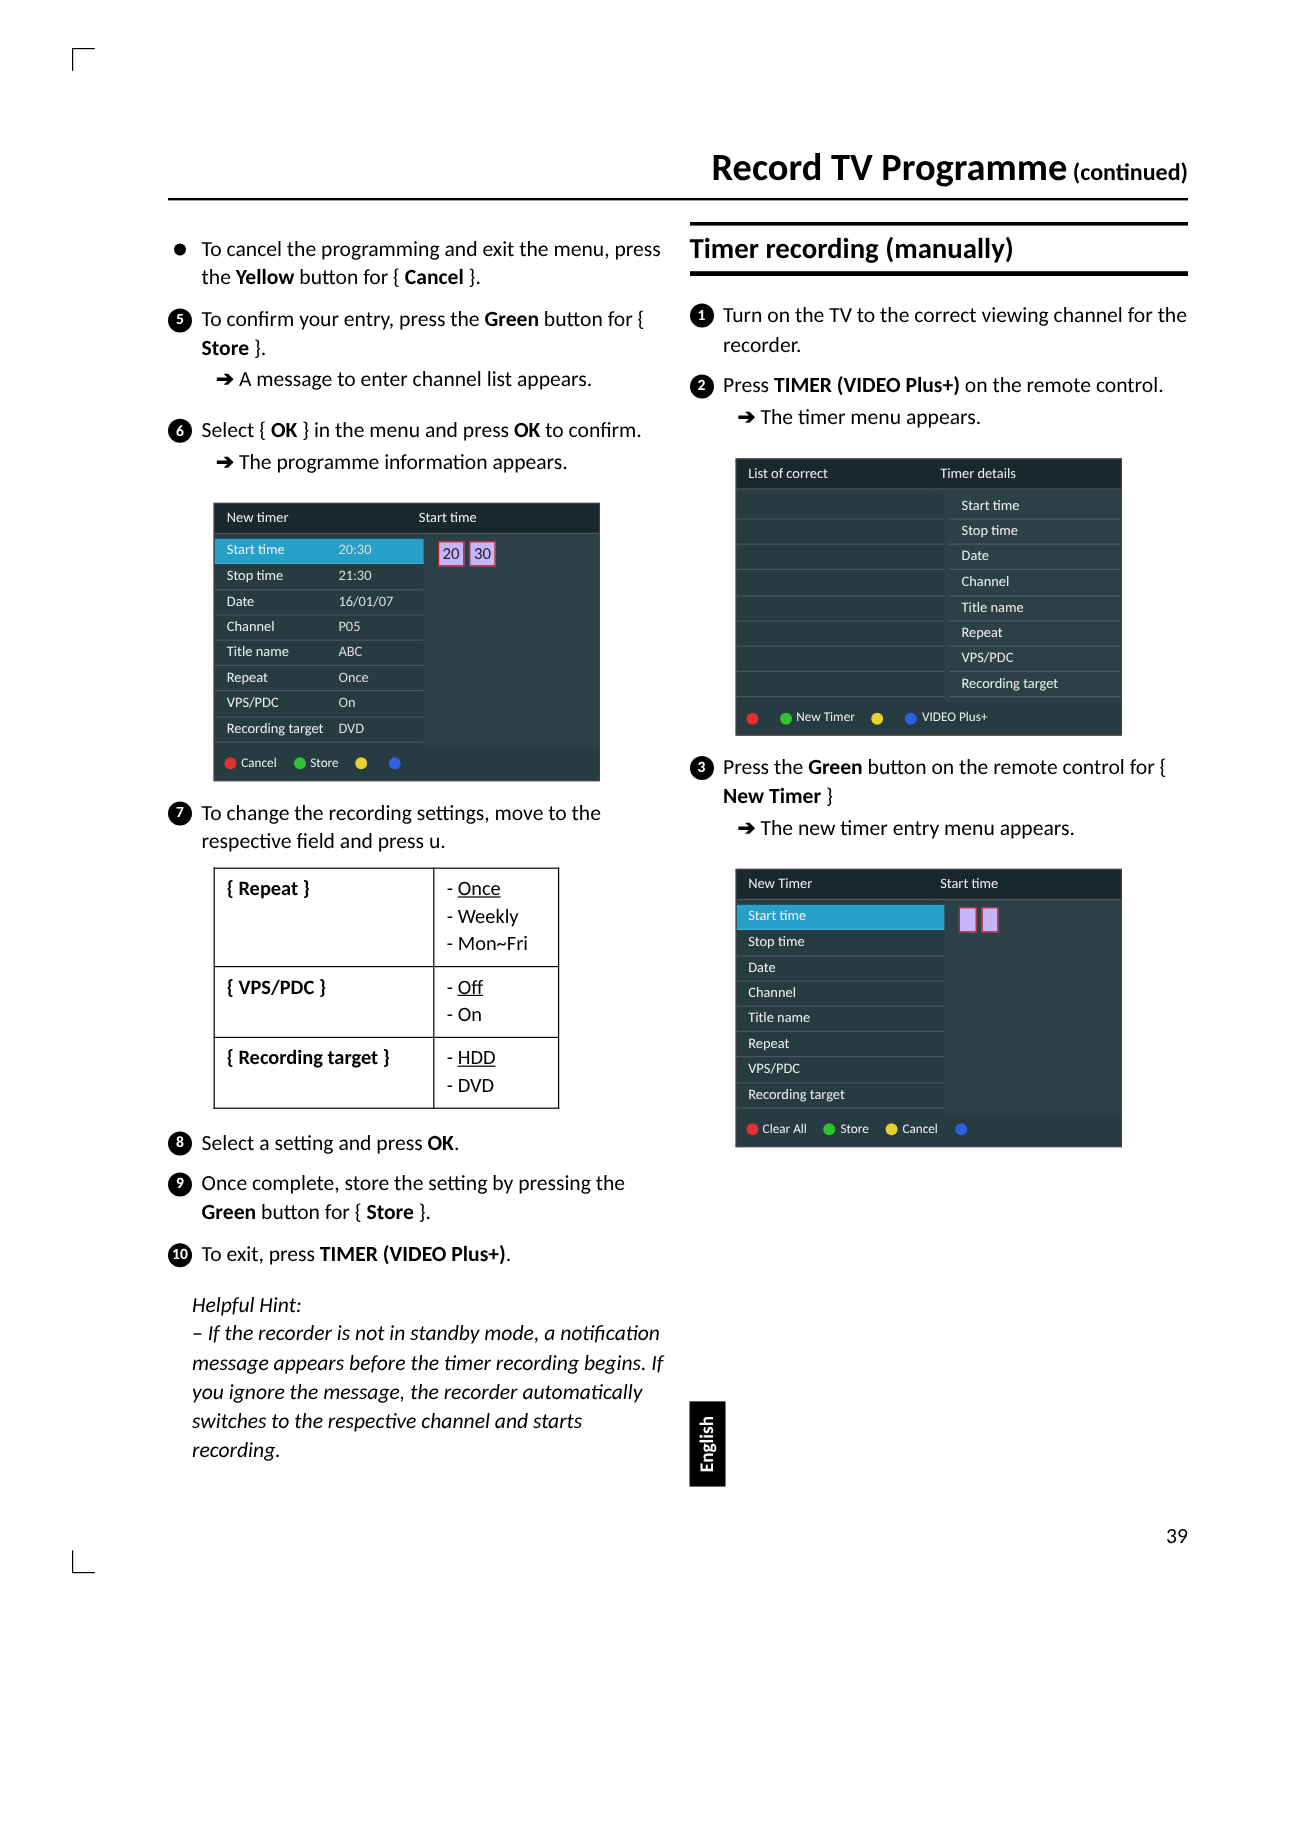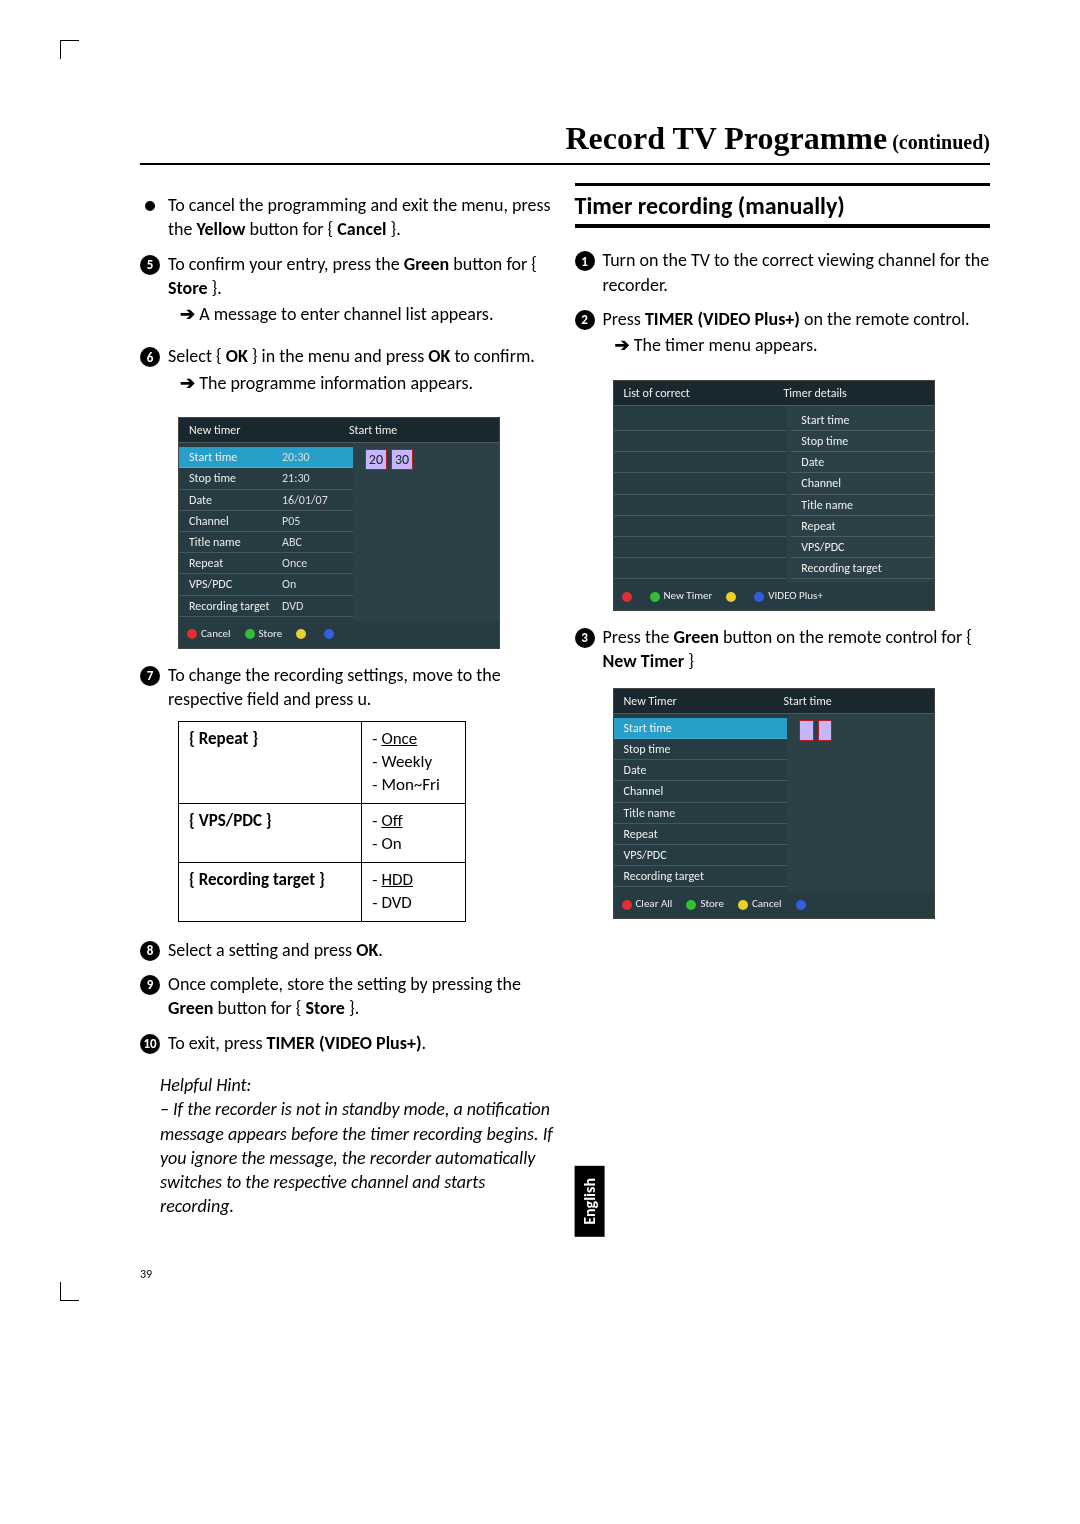--- a/index.html
+++ b/index.html
@@ -14,21 +14,20 @@
     padding: 120px 90px 60px 140px;
     position: relative;
   }
   .crop-tl { position: absolute; top: 40px; left: 60px; width: 18px; height: 18px; border-left: 1px solid #000; border-top: 1px solid #000; }
   .crop-bl { position: absolute; bottom: 40px; left: 60px; width: 18px; height: 18px; border-left: 1px solid #000; border-bottom: 1px solid #000; }
   h1.title {
     text-align: right;
     font-size: 32px;
     font-weight: bold;
     margin: 0 0 6px 0;
-    font-family: Liberation Serif, serif;
   }
   h1.title .cont { font-size: 20px; font-weight: bold; }
   .title-rule { border: none; border-top: 2px solid #000; margin: 0 0 18px 0; }
   .columns { display: flex; gap: 19px; }
   .col { flex: 1 1 0; font-size: 18px; line-height: 1.35; }
   .right-stack { display: flex; gap: 10px; align-items: flex-start; flex-direction: column; }
   .right-col-inner { flex: 1 1 0; }
   .lang-tab {
     background: #000; color: #fff; writing-mode: vertical-rl;
     transform: rotate(180deg); font-weight: bold; font-size: 16px;
@@ -49,21 +48,21 @@
     flex: 0 0 10px; height: 10px; border-radius: 50%; background: #000;
     margin: 8px 5px 0 5px;
   }
   .step-body { flex: 1 1 auto; }
   .arrow-line { padding-left: 28px; text-indent: -16px; margin: 2px 0 8px 0; }
   .arrow-line::before { content: "➔ "; font-weight: bold; }
   b { font-weight: bold; }
   .italic { font-style: italic; }
   .small-caps { font-variant: small-caps; font-weight: bold; }
   .underline { text-decoration: underline; }
-  .pagenum { margin-top: 30px; font-size: 12px; }
+  .pagenum { text-align: right; margin-top: 30px; font-size: 18px; }
 
   
   .osd {
     margin: 14px 0 14px 38px; border: 1px solid #444; font-size: 12px;
     color: #eee; background: #263b42; width: 320px;
   }
   .osd .osd-head { display: flex; background: #18282e; }
   .osd .osd-head div { padding: 4px 10px; flex: 1; border-bottom: 1px solid #555; }
   .osd .osd-body { display: flex; }
   .osd .osd-left { width: 55%; padding: 4px 0; }
@@ -302,20 +301,21 @@
             <span><span class="dot green"></span><span>New Timer</span></span>
             <span><span class="dot yellow"></span></span>
             <span><span class="dot blue"></span><span>VIDEO Plus+</span></span>
           </div>
         </div>
 
         <div class="step">
           <div class="step-num">3</div>
           <div class="step-body">
             <span>Press the </span><b>Green</b><span> button on the remote control for { </span><b>New Timer</b><span> }</span>
+            <div class="arrow-line">The new timer entry menu appears.</div>
           </div>
         </div>
 
         <div class="osd">
           <div class="osd-head">
             <div>New Timer</div>
             <div>Start time</div>
           </div>
           <div class="osd-body">
             <div class="osd-left">

